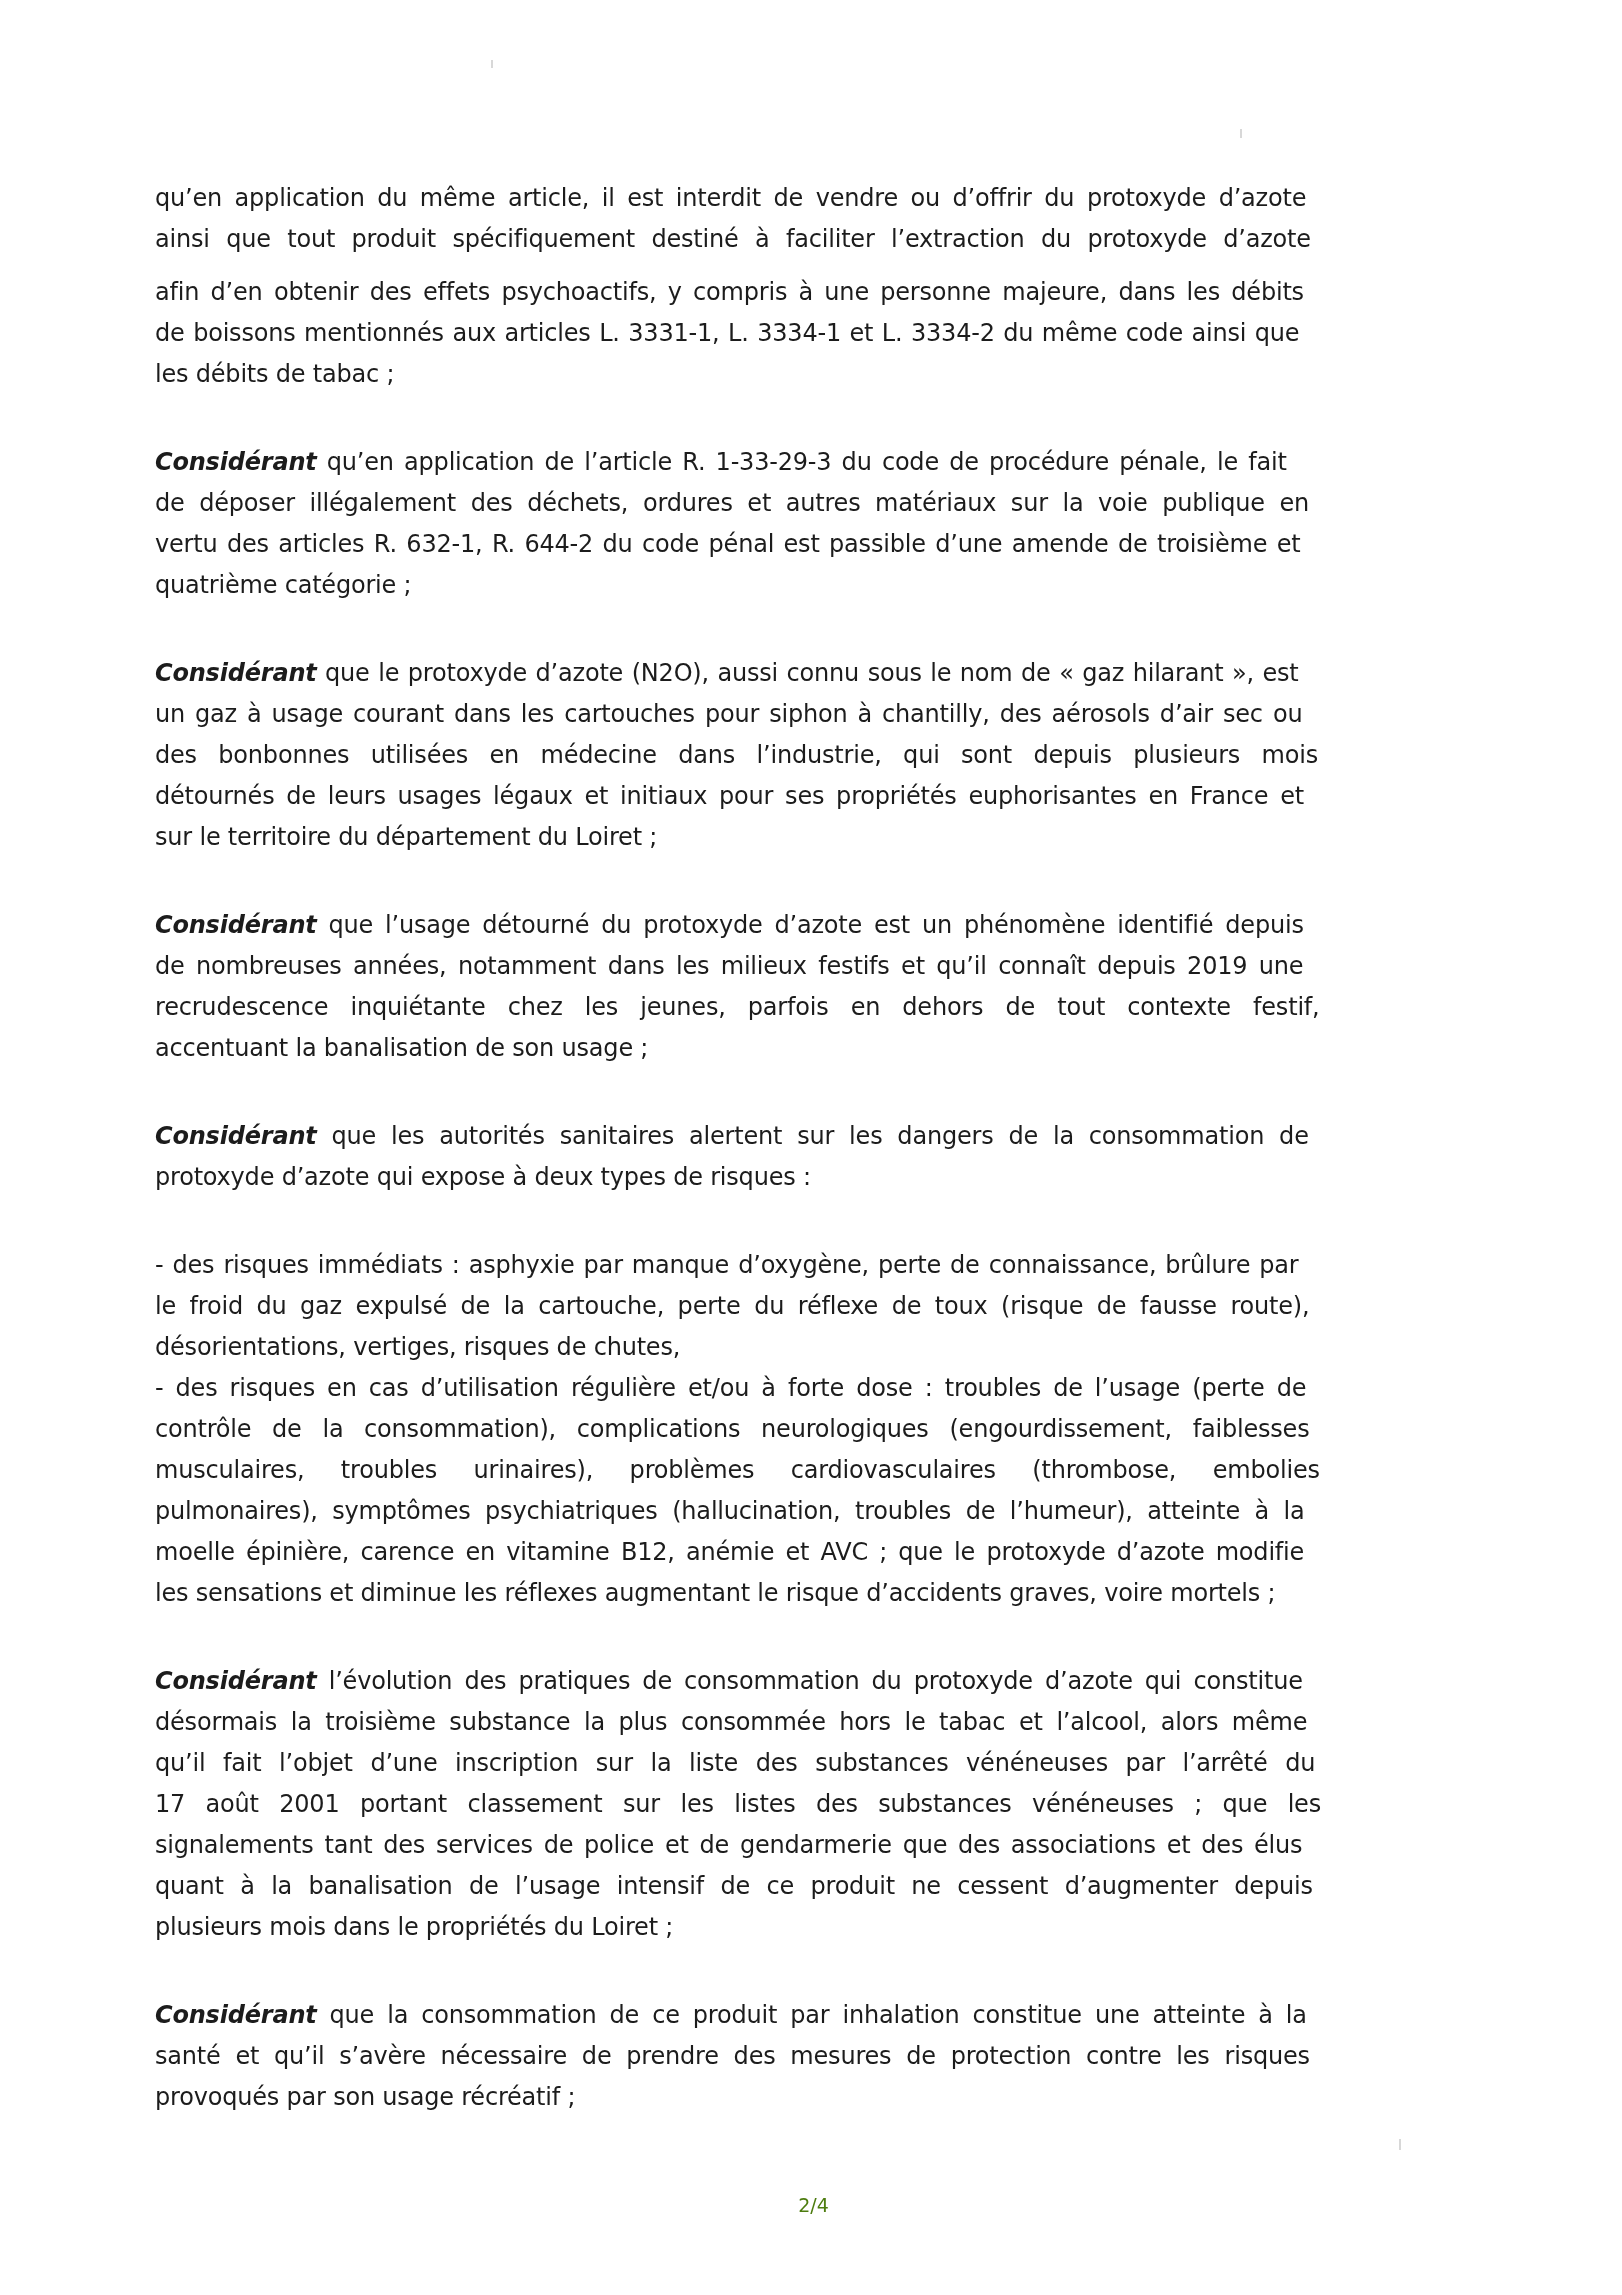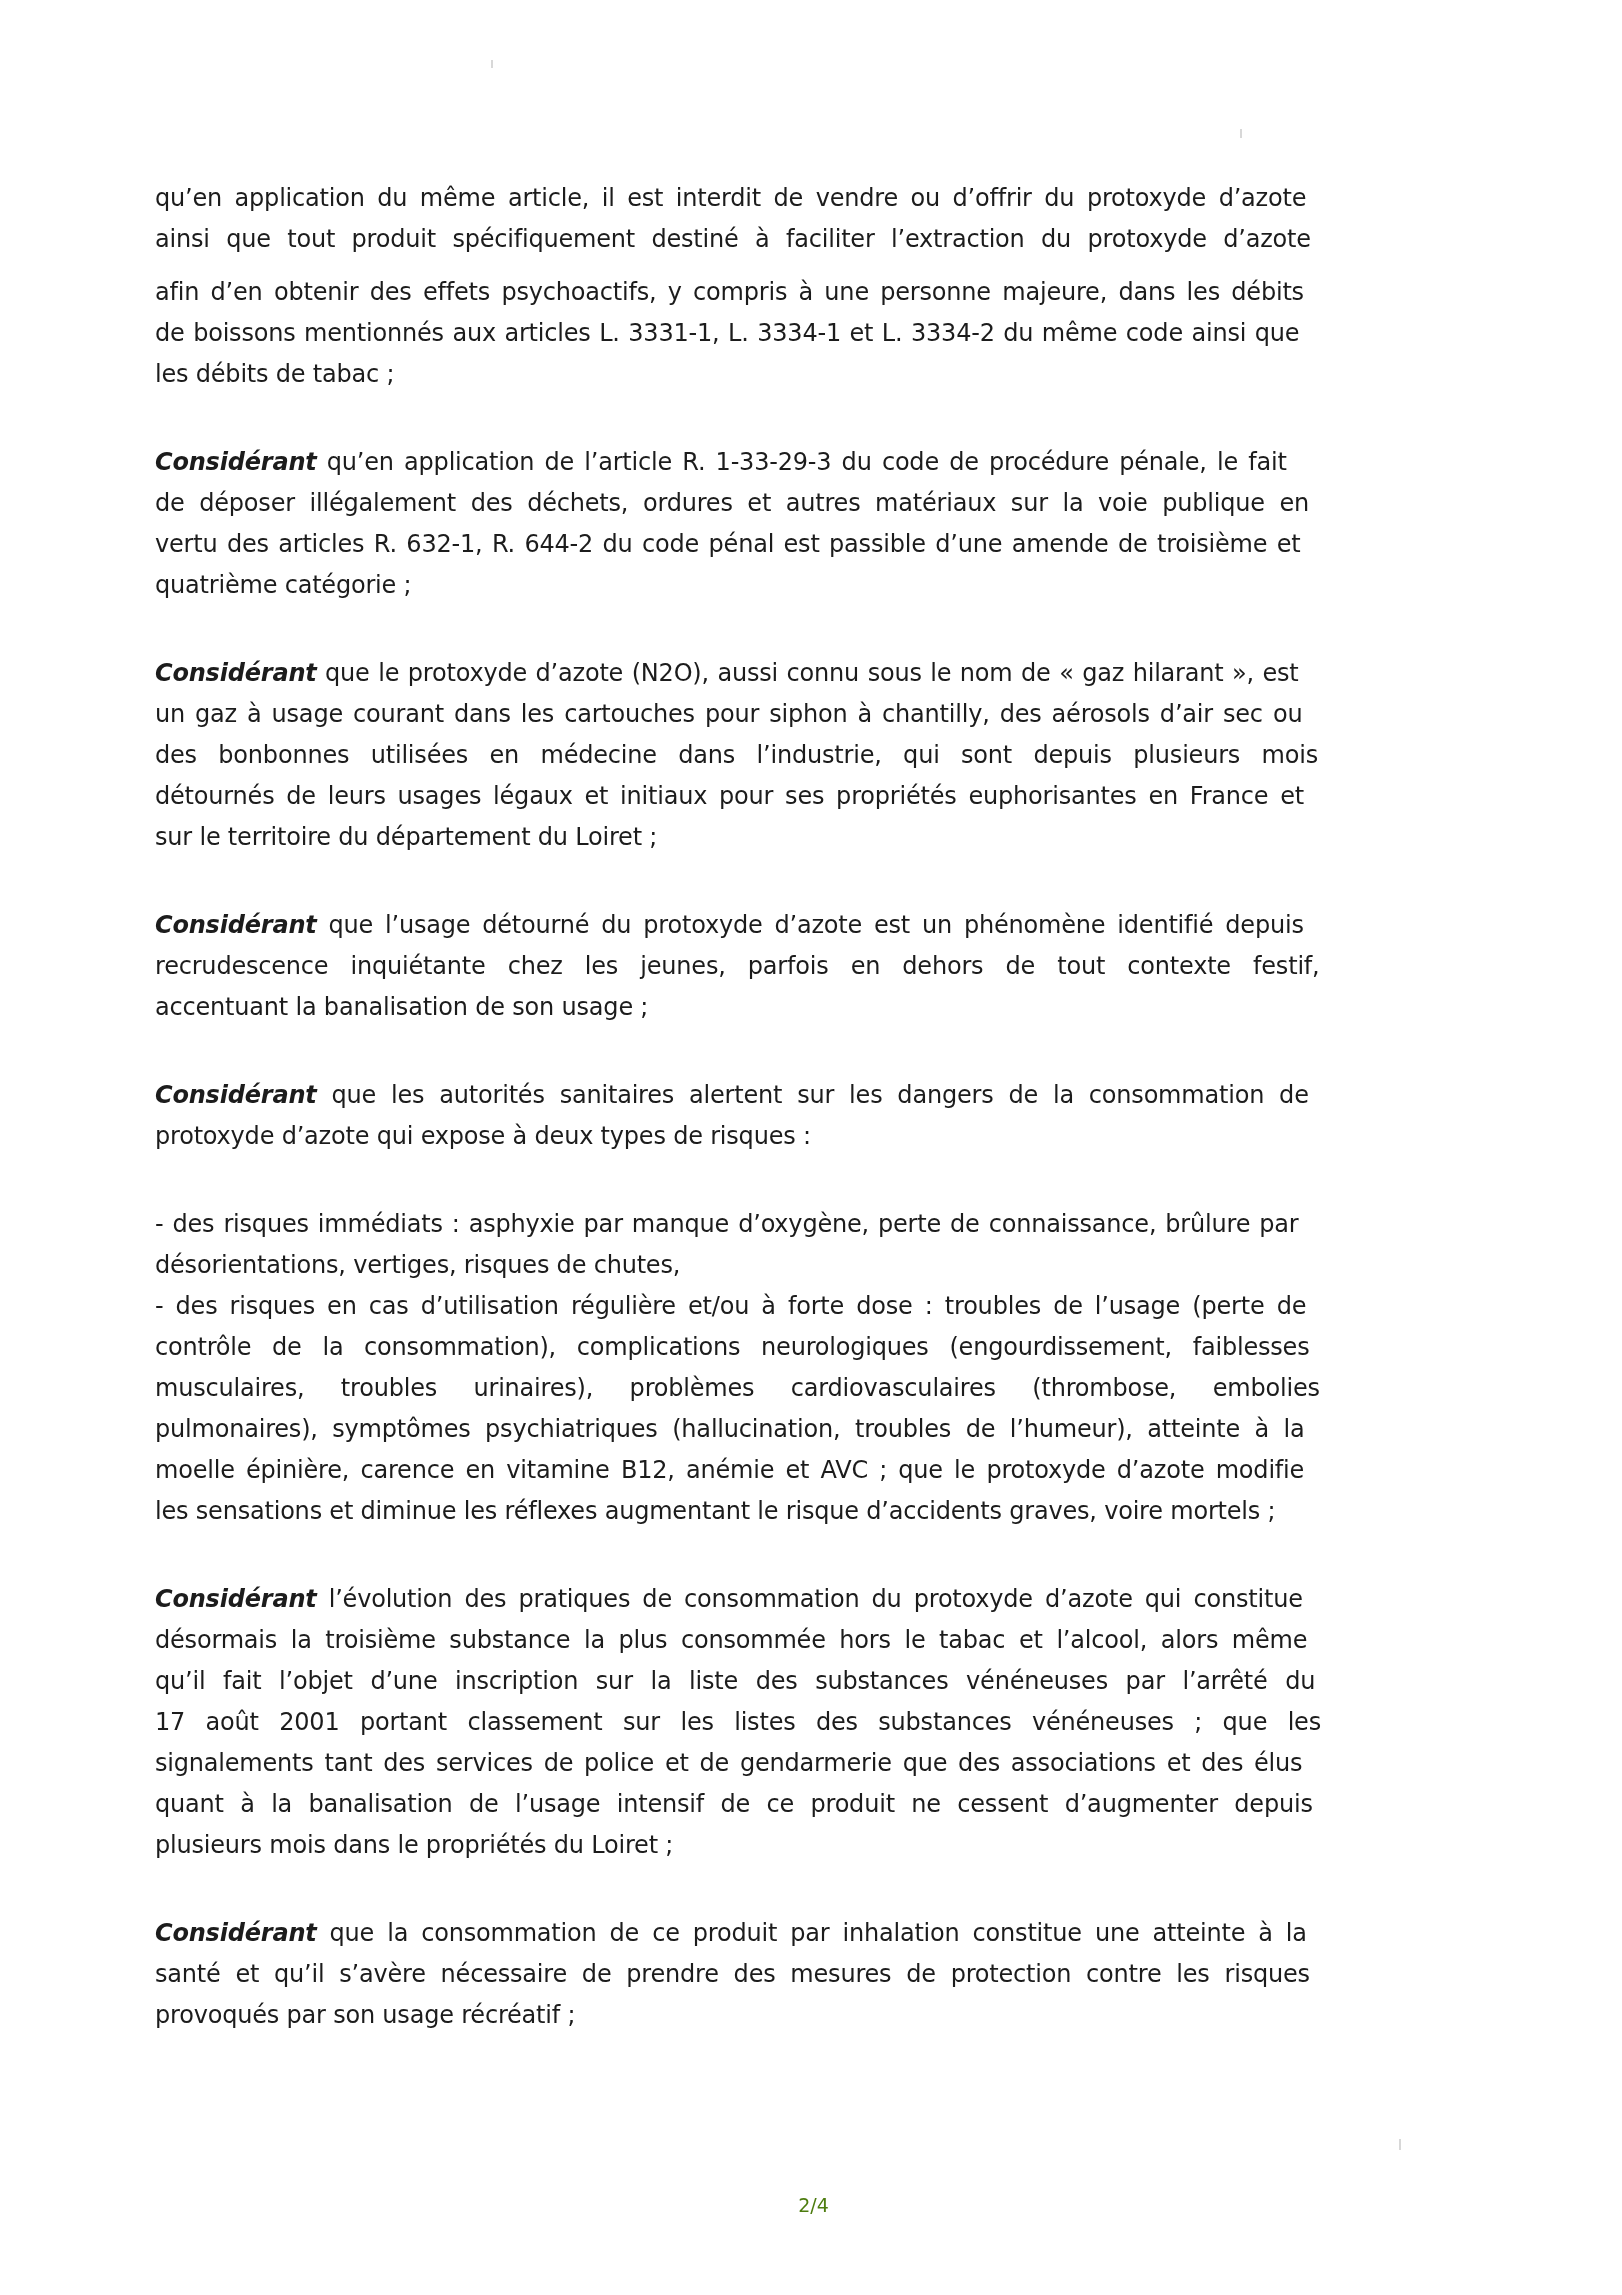--- a/index.html
+++ b/index.html
@@ -87,29 +87,31 @@
       </div>
       <div class="para">
         <span class="line" style="display: block; width: 1335px; word-spacing: 1.1px; text-align: left; text-align-last: left;"><span class="lead">Considérant</span><span> que le protoxyde d’azote (N2O), aussi connu sous le nom de « gaz hilarant », est</span></span>
         <span class="line" style="display: block; width: 1335px; word-spacing: 2.6px; text-align: left; text-align-last: left;"><span>un gaz à usage courant dans les cartouches pour siphon à chantilly, des aérosols d’air sec ou</span></span>
         <span class="line" style="display: block; width: 1335px; word-spacing: 14px; text-align: left; text-align-last: left;"><span>des bonbonnes utilisées en médecine dans l’industrie, qui sont depuis plusieurs mois</span></span>
         <span class="line" style="display: block; width: 1335px; word-spacing: 4.4px; text-align: left; text-align-last: left;"><span>détournés de leurs usages légaux et initiaux pour ses propriétés euphorisantes en France et</span></span>
         <span class="line last"><span>sur le territoire du département du Loiret ;</span></span>
       </div>
       <div class="para">
         <span class="line" style="display: block; width: 1335px; word-spacing: 4.5px; text-align: left; text-align-last: left;"><span class="lead">Considérant</span><span> que l’usage détourné du protoxyde d’azote est un phénomène identifié depuis</span></span>
+        <span class="line" style="display: block; width: 1335px; word-spacing: 4px; text-align: left; text-align-last: left;"><span>de nombreuses années, notamment dans les milieux festifs et qu’il connaît depuis 2019 une</span></span>
         <span class="line" style="display: block; width: 1335px; word-spacing: 14.7px; text-align: left; text-align-last: left;"><span>recrudescence inquiétante chez les jeunes, parfois en dehors de tout contexte festif,</span></span>
         <span class="line last"><span>accentuant la banalisation de son usage ;</span></span>
       </div>
       <div class="para">
         <span class="line" style="display: block; width: 1335px; word-spacing: 7.5px; text-align: left; text-align-last: left;"><span class="lead">Considérant</span><span> que les autorités sanitaires alertent sur les dangers de la consommation de</span></span>
         <span class="line last"><span>protoxyde d’azote qui expose à deux types de risques :</span></span>
       </div>
       <div class="para">
         <span class="line" style="display: block; width: 1335px; word-spacing: 1.6px; text-align: left; text-align-last: left;"><span>- des risques immédiats : asphyxie par manque d’oxygène, perte de connaissance, brûlure par</span></span>
+        <span class="line" style="display: block; width: 1335px; word-spacing: 6.1px; text-align: left; text-align-last: left;"><span>le froid du gaz expulsé de la cartouche, perte du réflexe de toux (risque de fausse route),</span></span>
         <span class="line last"><span>désorientations, vertiges, risques de chutes,</span></span>
         <span class="line" style="display: block; width: 1335px; word-spacing: 4.7px; text-align: left; text-align-last: left;"><span>- des risques en cas d’utilisation régulière et/ou à forte dose : troubles de l’usage (perte de</span></span>
         <span class="line" style="display: block; width: 1335px; word-spacing: 13.3px; text-align: left; text-align-last: left;"><span>contrôle de la consommation), complications neurologiques (engourdissement, faiblesses</span></span>
         <span class="line" style="display: block; width: 1335px; word-spacing: 29px; text-align: left; text-align-last: left;"><span>musculaires, troubles urinaires), problèmes cardiovasculaires (thrombose, embolies</span></span>
         <span class="line" style="display: block; width: 1335px; word-spacing: 7.1px; text-align: left; text-align-last: left;"><span>pulmonaires), symptômes psychiatriques (hallucination, troubles de l’humeur), atteinte à la</span></span>
         <span class="line" style="display: block; width: 1335px; word-spacing: 3.8px; text-align: left; text-align-last: left;"><span>moelle épinière, carence en vitamine B12, anémie et AVC ; que le protoxyde d’azote modifie</span></span>
         <span class="line last"><span>les sensations et diminue les réflexes augmentant le risque d’accidents graves, voire mortels ;</span></span>
       </div>
       <div class="para">
         <span class="line" style="display: block; width: 1335px; word-spacing: 4.7px; text-align: left; text-align-last: left;"><span class="lead">Considérant</span><span> l’évolution des pratiques de consommation du protoxyde d’azote qui constitue</span></span>

